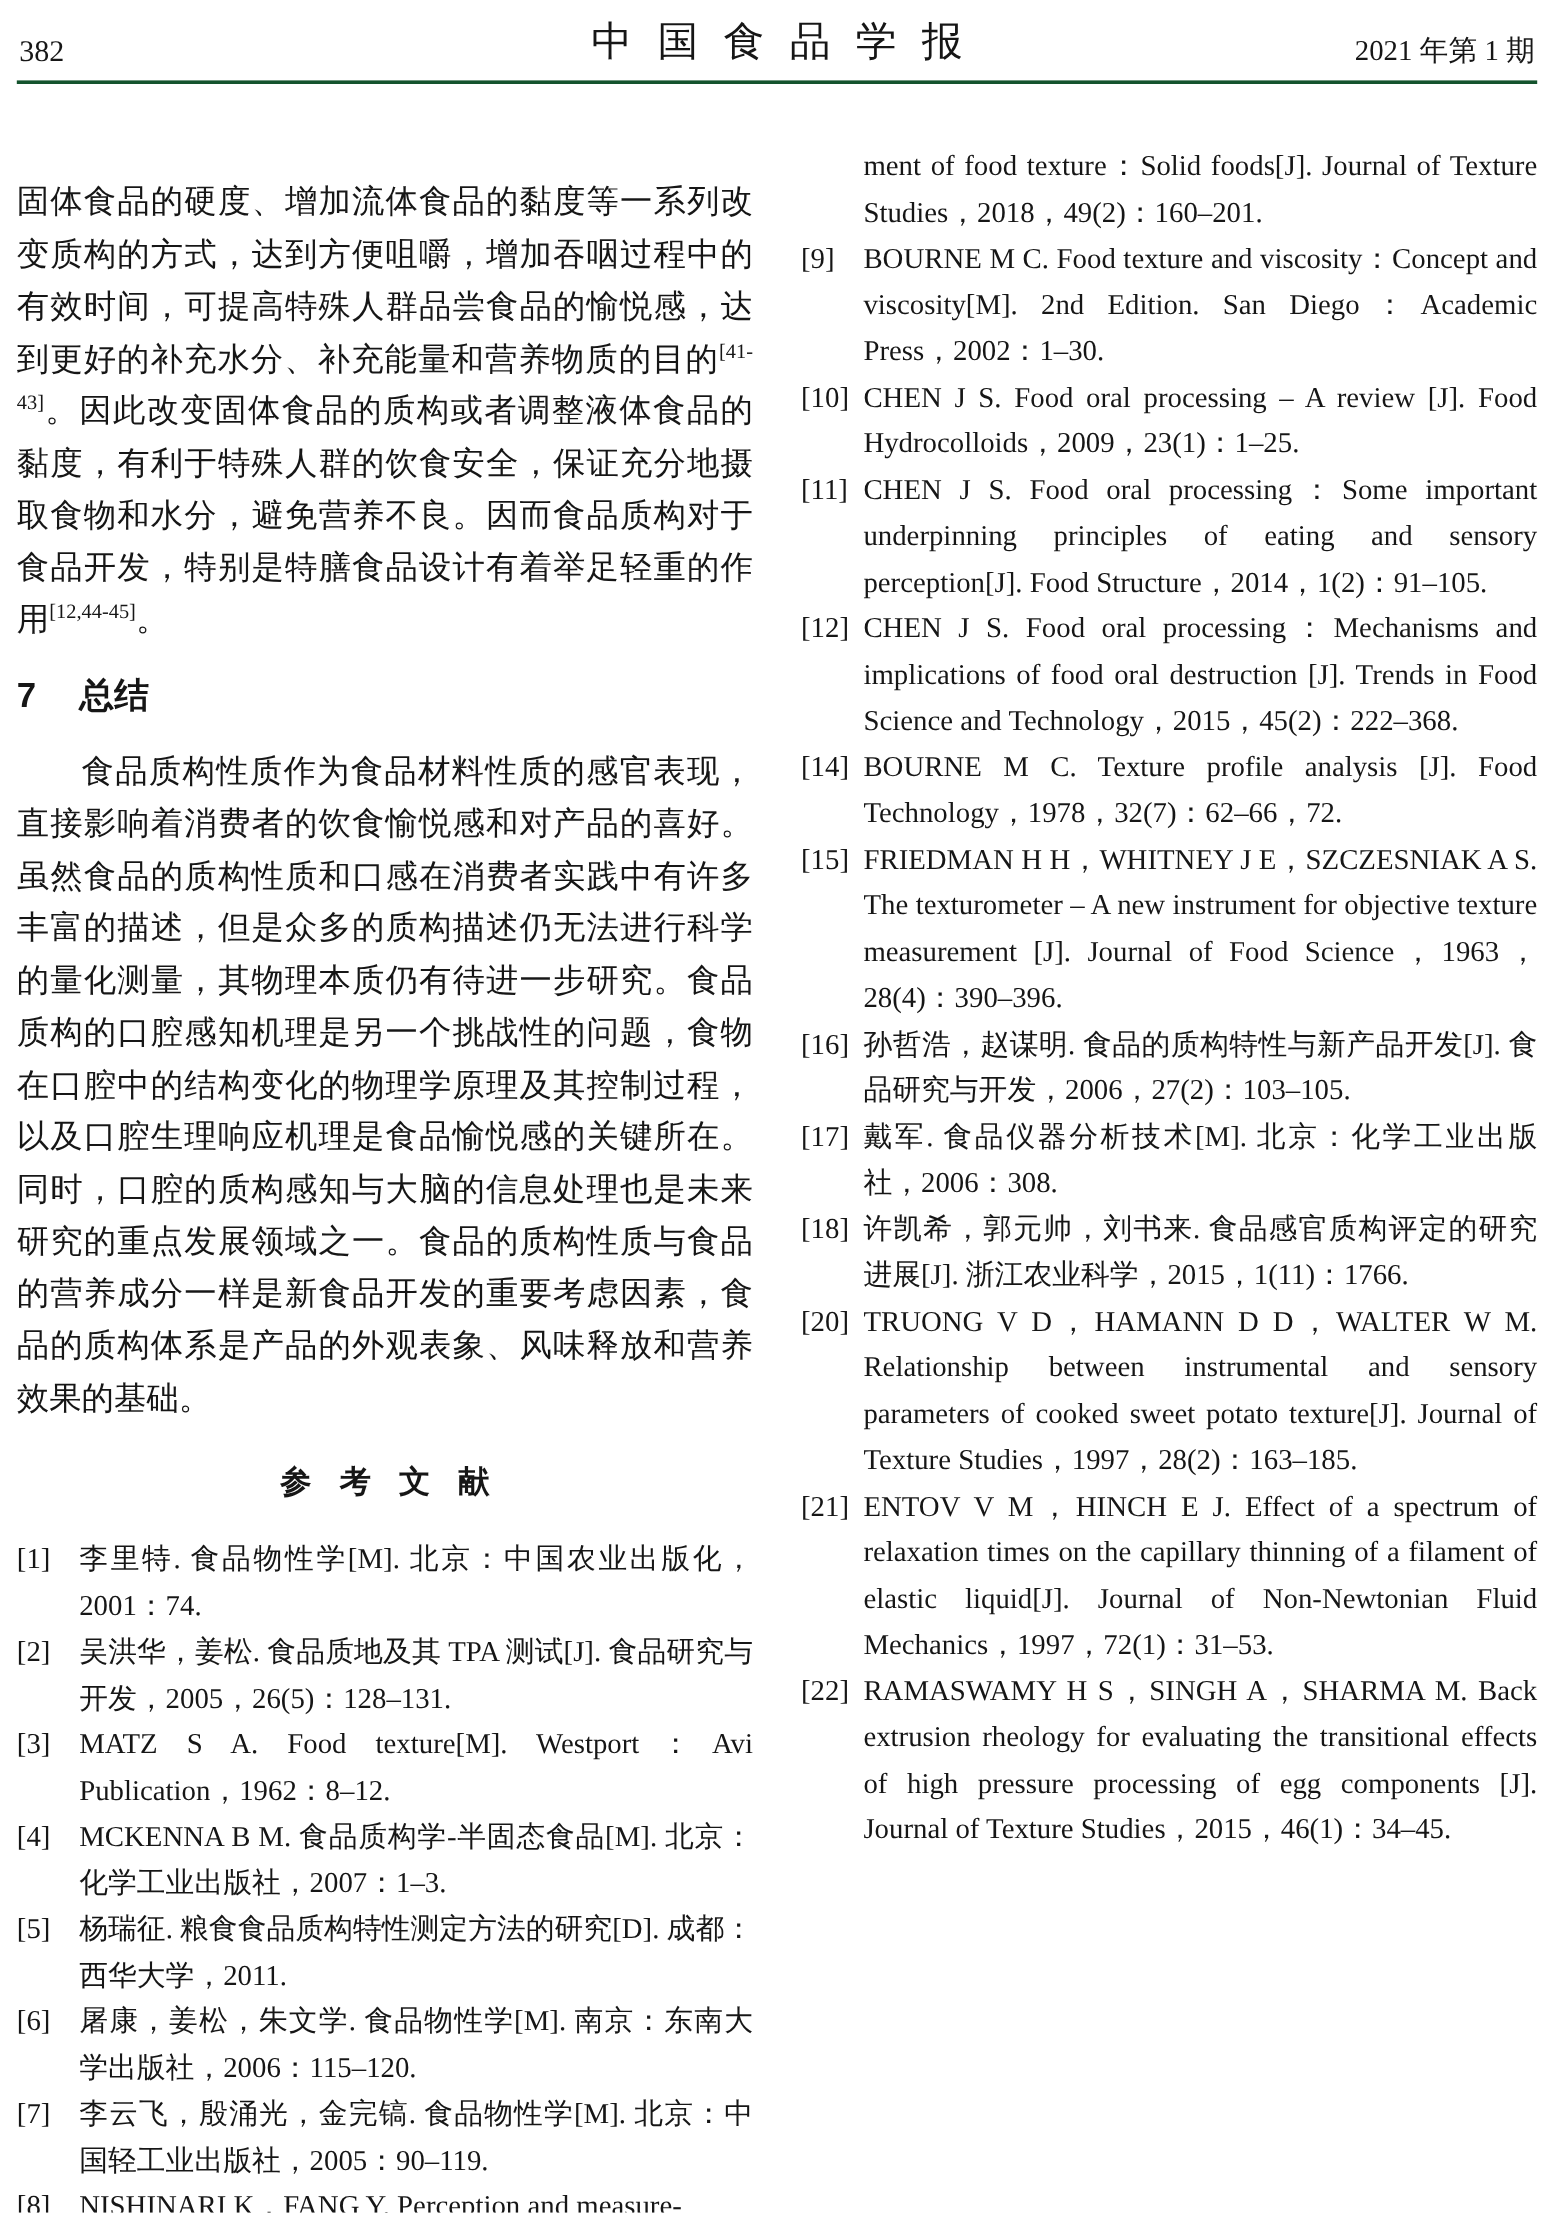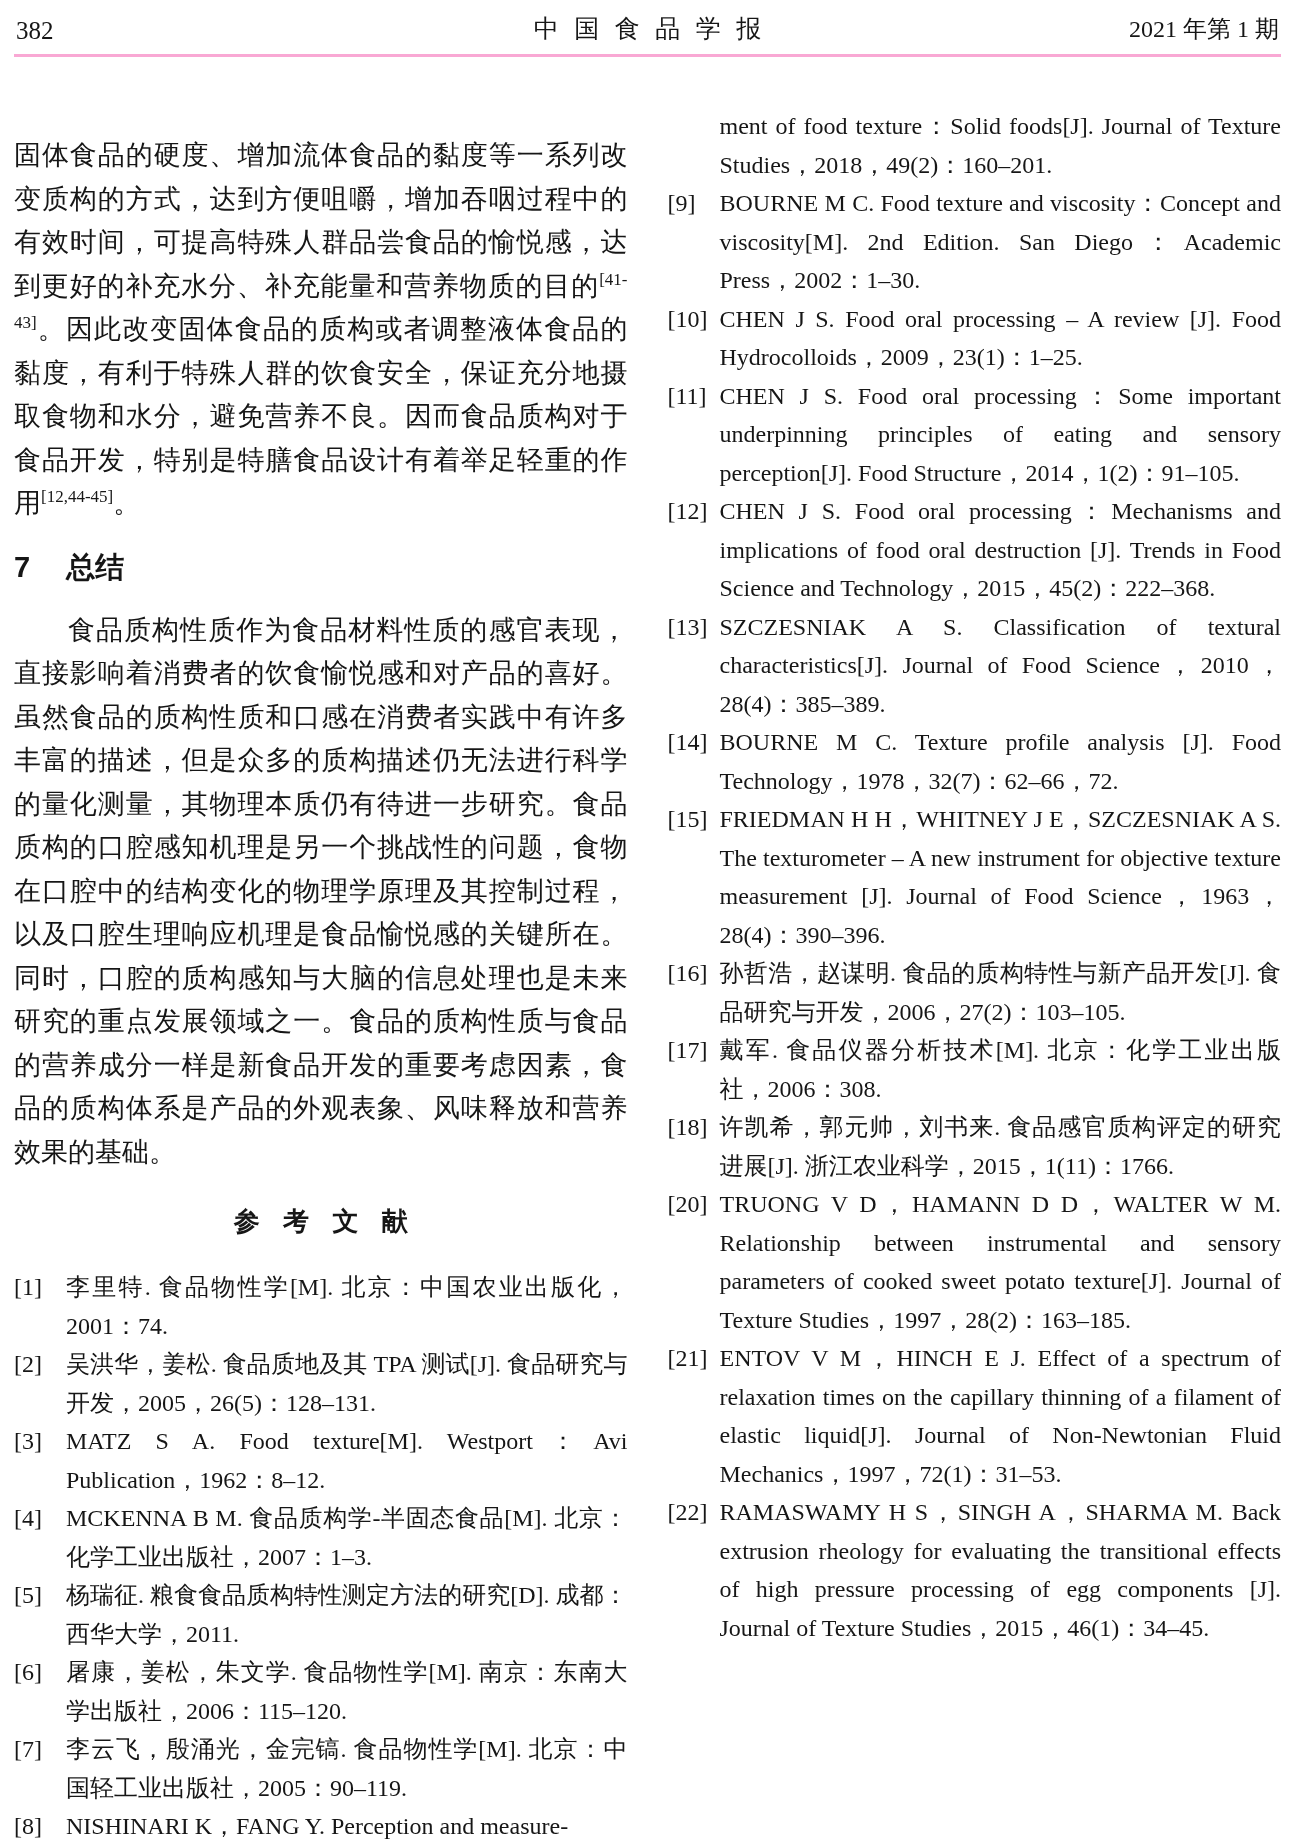--- a/index.html
+++ b/index.html
@@ -14,24 +14,24 @@
     color: #161616;
     font-family: "Liberation Serif", "DejaVu Serif", serif;
     overflow: hidden;
   }
   
   .running-head {
     display: flex;
     align-items: flex-end;
     justify-content: space-between;
     padding: 12px 2px 9px 2px;
-    border-bottom: 3px solid #f9a8d4;
+    border-bottom: 3px solid #14532d;
   }
   .rh-left  { flex: 1; font-size: 25px; }
-  .rh-center{ flex: 2; text-align: center; font-size: 25px; letter-spacing: 0.62em; text-indent: 0.62em; }
+  .rh-center{ flex: 2; text-align: center; font-size: 34px; letter-spacing: 0.62em; text-indent: 0.62em; }
   .rh-right { flex: 1; text-align: right; font-size: 24px; }
   
   .columns { display: flex; gap: 40px; padding-top: 50px; }
   .col { flex: 1; min-width: 0; }
   
   .body-para {
     font-size: 27px;
     line-height: 43.5px;
     text-align: justify;
     text-justify: inter-character;
@@ -143,24 +143,20 @@
           </div>
         <div class="ref">
             <span class="ref-num">[11]</span>
             <span class="ref-body">CHEN J S. Food oral processing：Some important underpinning principles of eating and sensory perception[J]. Food Structure，2014，1(2)：91–105.</span>
           </div>
         <div class="ref">
             <span class="ref-num">[12]</span>
             <span class="ref-body">CHEN J S. Food oral processing：Mechanisms and implications of food oral destruction [J]. Trends in Food Science and Technology，2015，45(2)：222–368.</span>
           </div>
         <div class="ref">
-            <span class="ref-num">[13]</span>
-            <span class="ref-body">SZCZESNIAK A S. Classification of textural characteristics[J]. Journal of Food Science，2010，28(4)：385–389.</span>
-          </div>
-        <div class="ref">
             <span class="ref-num">[14]</span>
             <span class="ref-body">BOURNE M C. Texture profile analysis [J]. Food Technology，1978，32(7)：62–66，72.</span>
           </div>
         <div class="ref">
             <span class="ref-num">[15]</span>
             <span class="ref-body">FRIEDMAN H H，WHITNEY J E，SZCZESNIAK A S. The texturometer – A new instrument for objective texture measurement [J]. Journal of Food Science，1963，28(4)：390–396.</span>
           </div>
         <div class="ref">
             <span class="ref-num">[16]</span>
             <span class="ref-body">孙哲浩，赵谋明. 食品的质构特性与新产品开发[J]. 食品研究与开发，2006，27(2)：103–105.</span>

